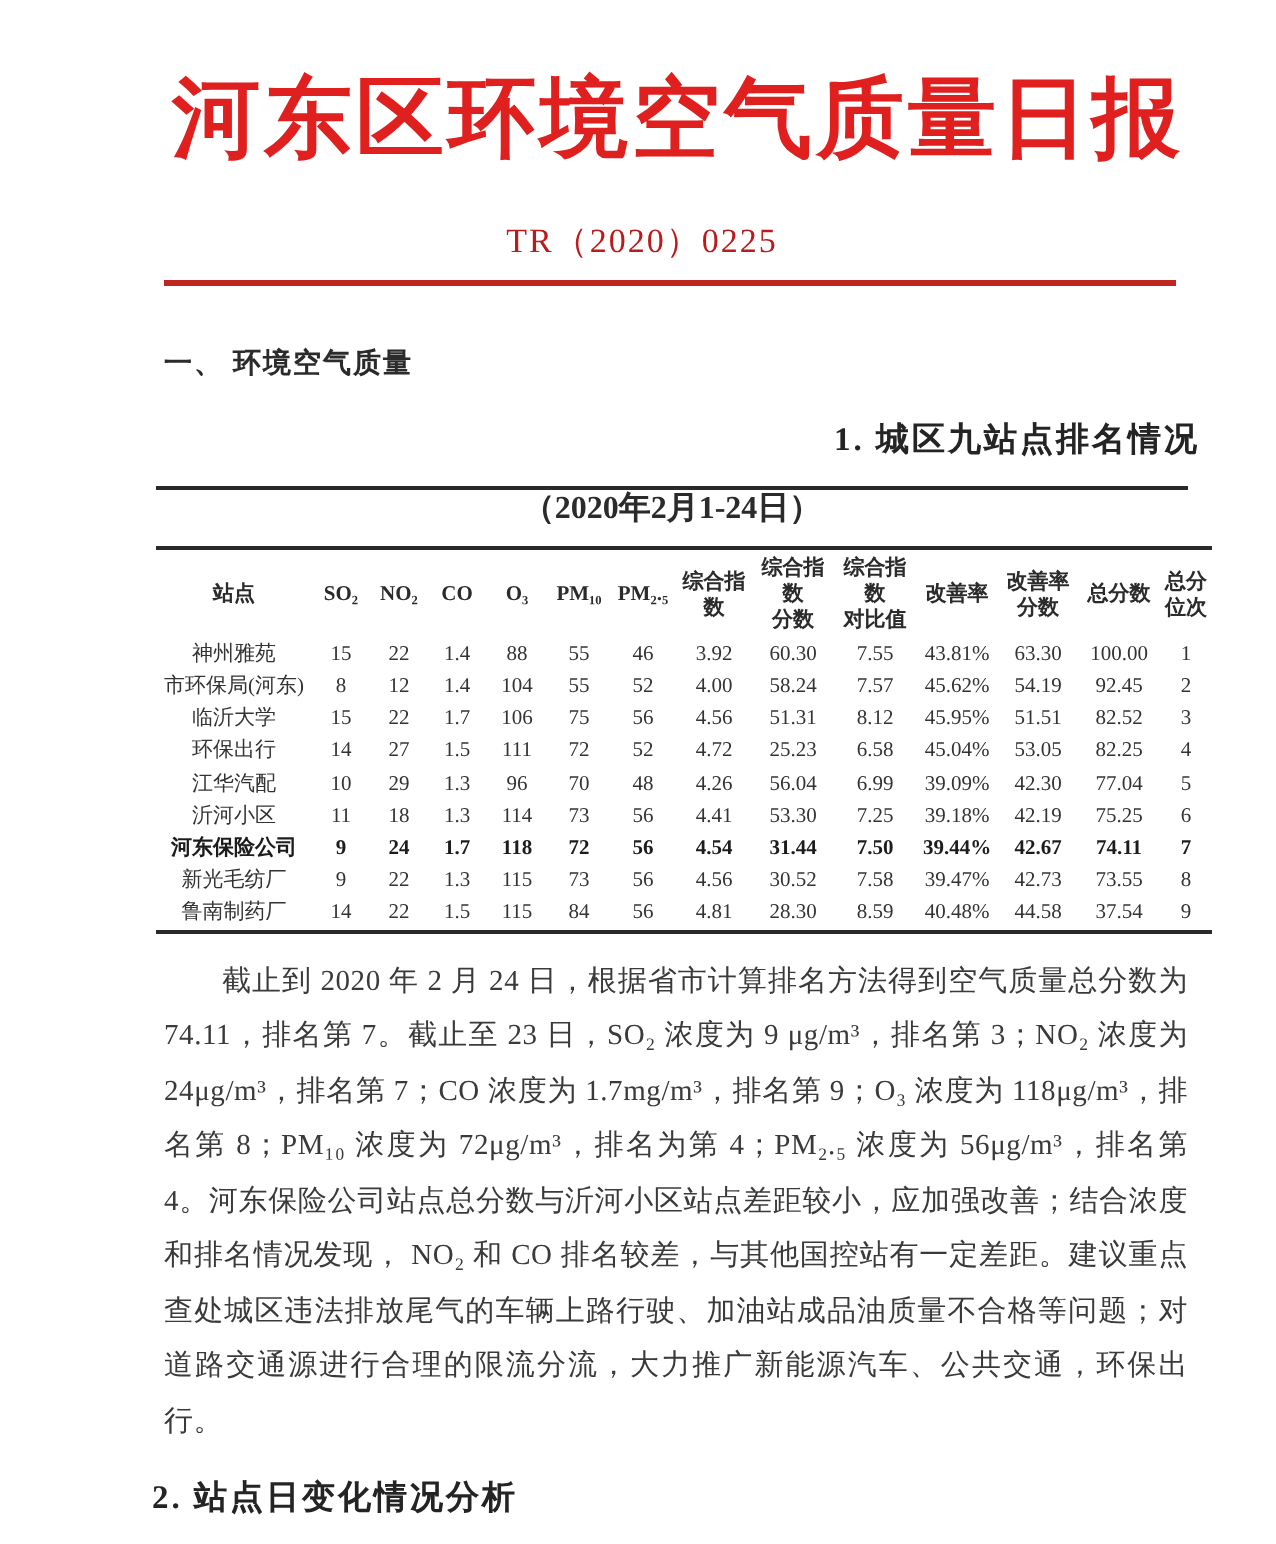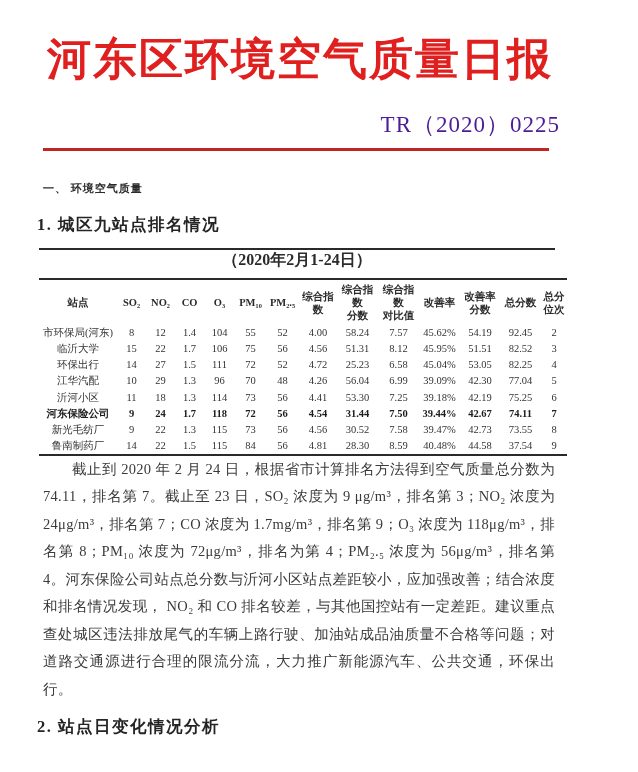--- a/index.html
+++ b/index.html
@@ -3,37 +3,37 @@
 <meta charset="utf-8">
 <style>
   html,body{margin:0;padding:0;}
   body{
     width:638px;height:772px;overflow:hidden;background:#ffffff;
     font-family:"Liberation Serif","DejaVu Serif",serif;
     color:#353535;
   }
   .page{
     box-sizing:border-box;width:638px;height:772px;
-    padding:30px 38px 0 43px;background:#ffffff;position:relative;
+    padding:30px 38px 0 82px;background:#ffffff;position:relative;
   }
   .doc-title{
     font-size:44px;line-height:1.35;font-weight:bold;letter-spacing:2px;
     color:#e01f1f;margin-left:4px;white-space:nowrap;
   }
   .doc-number{
-    text-align:right;padding-right:40px;font-size:23px;color:#4c1d95;
+    text-align:center;padding-right:40px;font-size:17px;color:#b91c1c;
     margin-top:20px;letter-spacing:1px;
   }
   .red-rule{height:3px;background:#bf2620;margin-top:8px;width:506px;}
   .sec1-heading{
-    margin-top:30px;font-size:11px;font-weight:bold;color:#2b2b2b;letter-spacing:1px;
+    margin-top:30px;font-size:14px;font-weight:bold;color:#2b2b2b;letter-spacing:1px;
   }
   .sec1-sub{
     margin-top:18px;margin-left:-6px;font-size:16.5px;font-weight:bold;
-    color:#242424;letter-spacing:1.5px;
+    color:#242424;letter-spacing:1.5px;text-align:right;
   }
   .table-block{margin-top:12px;margin-left:-4px;width:516px;border-top:2.5px solid #2a2a2a;}
   .table-title{
     text-align:center;font-weight:bold;font-size:12.5px;color:#2b2b2b;
     margin-top:7px;line-height:1.35;
   }
   .table-subtitle{
     text-align:center;font-weight:bold;font-size:16px;color:#2b2b2b;line-height:1.3;
   }
   table.rank{
@@ -44,21 +44,21 @@
     font-size:10.5px;font-weight:bold;color:#2b2b2b;text-align:center;
     padding:3px 0 2px 0;line-height:1.25;vertical-align:middle;
   }
   table.rank th div{display:block;}
   table.rank td{
     font-size:10.5px;color:#333333;text-align:center;padding:1.5px 0;
     line-height:1.25;white-space:nowrap;overflow:hidden;
   }
   table.rank tr.hl td{font-weight:bold;color:#1c1c1c;}
   .para{
-    width:512px;font-size:14.5px;line-height:27.5px;
+    margin-top:11px;width:512px;font-size:14.5px;line-height:27.5px;
     text-align:justify;text-indent:2em;color:#3a3a3a;letter-spacing:0.3px;
   }
   .sec2-heading{
     margin-top:13px;margin-left:-6px;font-size:16.5px;font-weight:bold;
     color:#242424;letter-spacing:1.5px;
   }
 </style>
 </head>
 <body>
 
@@ -139,20 +139,36 @@
               <div>总分数</div>
             </th>
             <th>
               <div>总分</div>
               <div>位次</div>
             </th>
           </tr>
       </thead>
       <tbody>
           <tr>
+            <td>神州雅苑</td>
+            <td>15</td>
+            <td>22</td>
+            <td>1.4</td>
+            <td>88</td>
+            <td>55</td>
+            <td>46</td>
+            <td>3.92</td>
+            <td>60.30</td>
+            <td>7.55</td>
+            <td>43.81%</td>
+            <td>63.30</td>
+            <td>100.00</td>
+            <td>1</td>
+          </tr>
+          <tr>
             <td>市环保局(河东)</td>
             <td>8</td>
             <td>12</td>
             <td>1.4</td>
             <td>104</td>
             <td>55</td>
             <td>52</td>
             <td>4.00</td>
             <td>58.24</td>
             <td>7.57</td>

